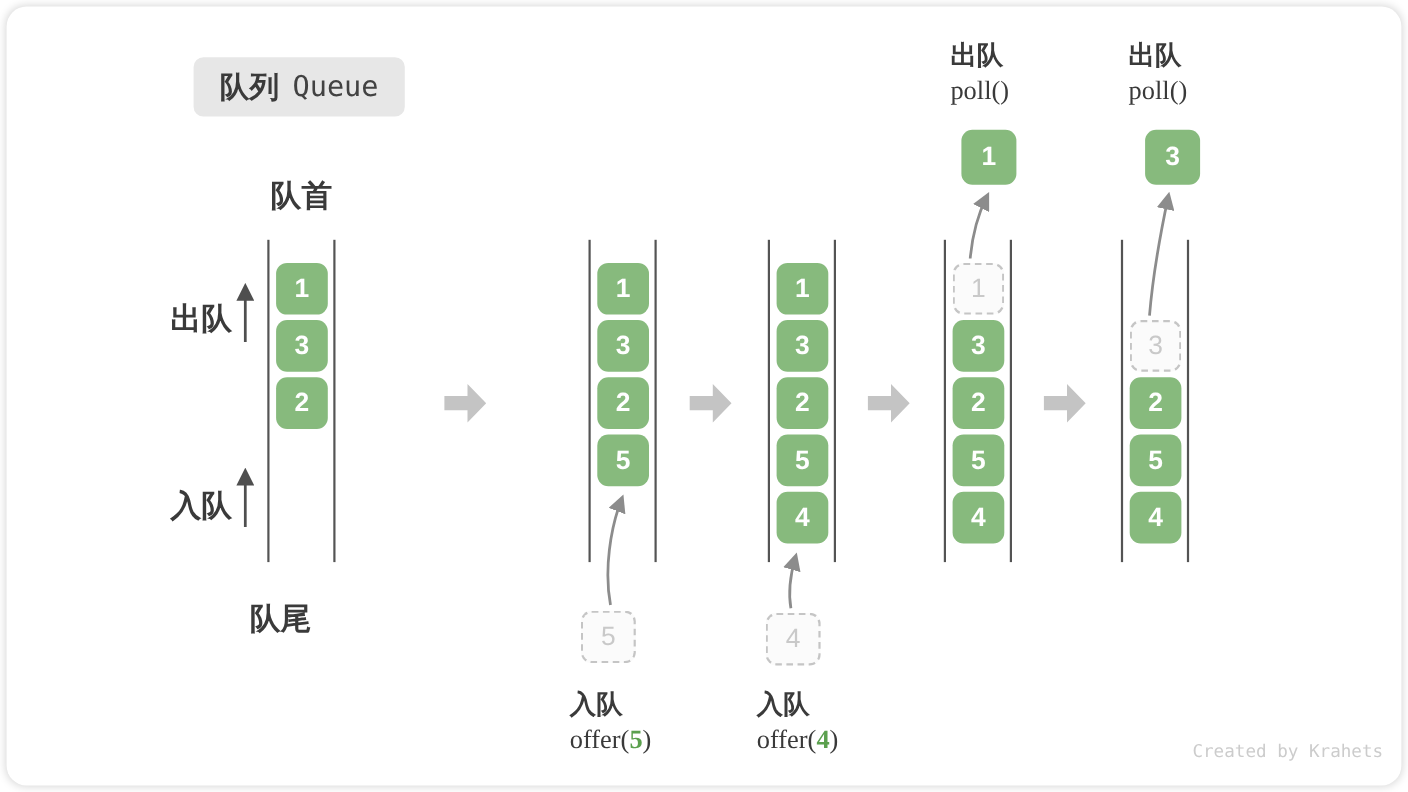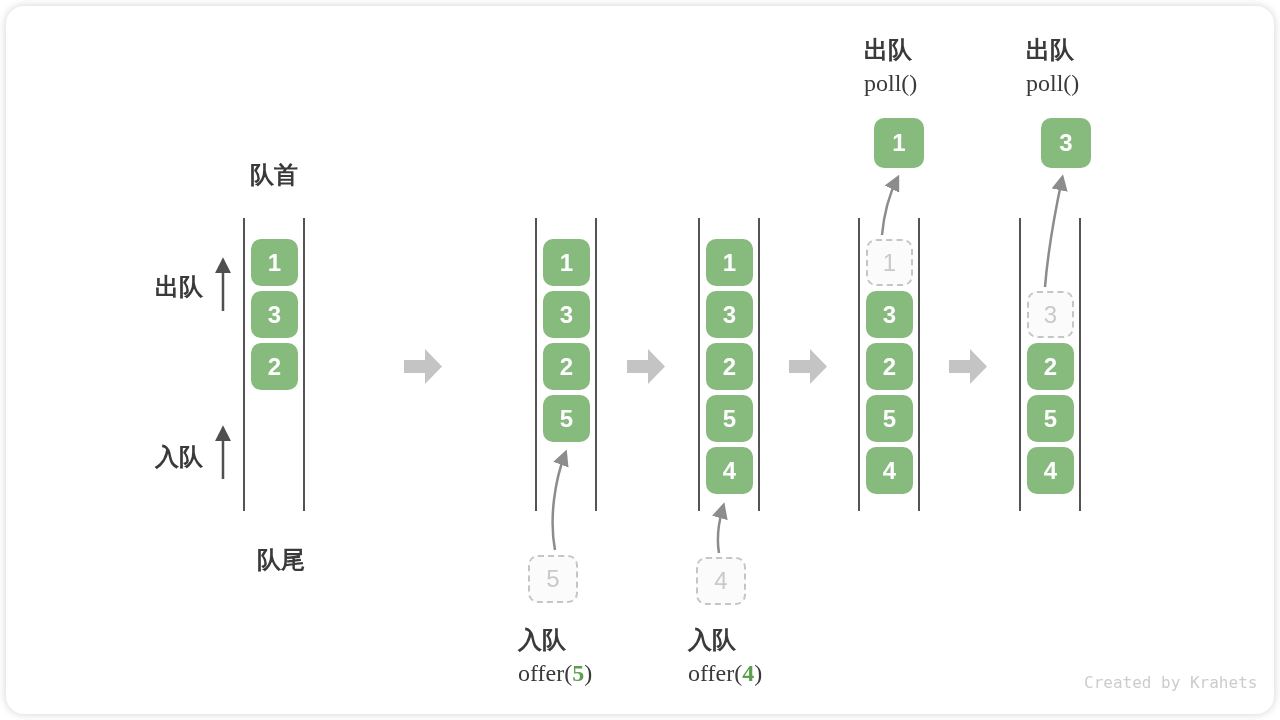--- a/index.html
+++ b/index.html
@@ -15,21 +15,21 @@
   
   .title-chip {
     left:170px; top:46px; width:192px; height:54px;
     background:#e7e7e7; border-radius:9px;
     display:flex; align-items:center; justify-content:center; gap:12px;
   }
   .title-zh { font-weight:bold; font-size:27px; color:#3a3a3a; }
   .title-en { font-family:"DejaVu Sans Mono",monospace; font-size:26px; color:#424242; }
 
   
-  .zh-label { font-weight:bold; font-size:24px; color:#3a3a3a; white-space:nowrap; }
+  .zh-label { font-weight:bold; font-size:28px; color:#3a3a3a; white-space:nowrap; }
 
   
   .queue { position:absolute; top:212px; width:62px; height:293px; }
   .wall { position:absolute; top:0; width:2px; height:100%; background:#545454; }
   .wall-left { left:0; }
   .wall-right { right:0; }
 
   .cell {
     position:absolute; left:8px; width:47px; height:47px;
     background:#87ba7d; border-radius:10px;
@@ -66,23 +66,27 @@
     font-family:"DejaVu Sans Mono",monospace; font-size:16px; color:#cccccc;
   }
 
   svg.overlay { position:absolute; left:0; top:0; width:1268px; height:708px; pointer-events:none; }
 </style>
 </head>
 <body>
 
 <div class="card">
 
+  <div class="abs title-chip">
+    <span class="title-zh">队列</span>
+    <span class="title-en">Queue</span>
+  </div>
 
   <div class="abs zh-label" style="left:237px; top:153px; width:62px; text-align:center;">队首</div>
-  <div class="abs zh-label" style="left:237px; top:538px; width:62px; text-align:right;">队尾</div>
+  <div class="abs zh-label" style="left:221px; top:538px; width:62px; text-align:left;">队尾</div>
 
   <div class="abs zh-label" style="left:149px; top:265px;">出队</div>
   <div class="abs zh-label" style="left:149px; top:435px;">入队</div>
 
   <div class="queue" style="left:237px;">
     <div class="wall wall-left"></div>
     <div class="wall wall-right"></div>
     <div class="cell s1">1</div>
     <div class="cell s2">3</div>
     <div class="cell s3">2</div>

